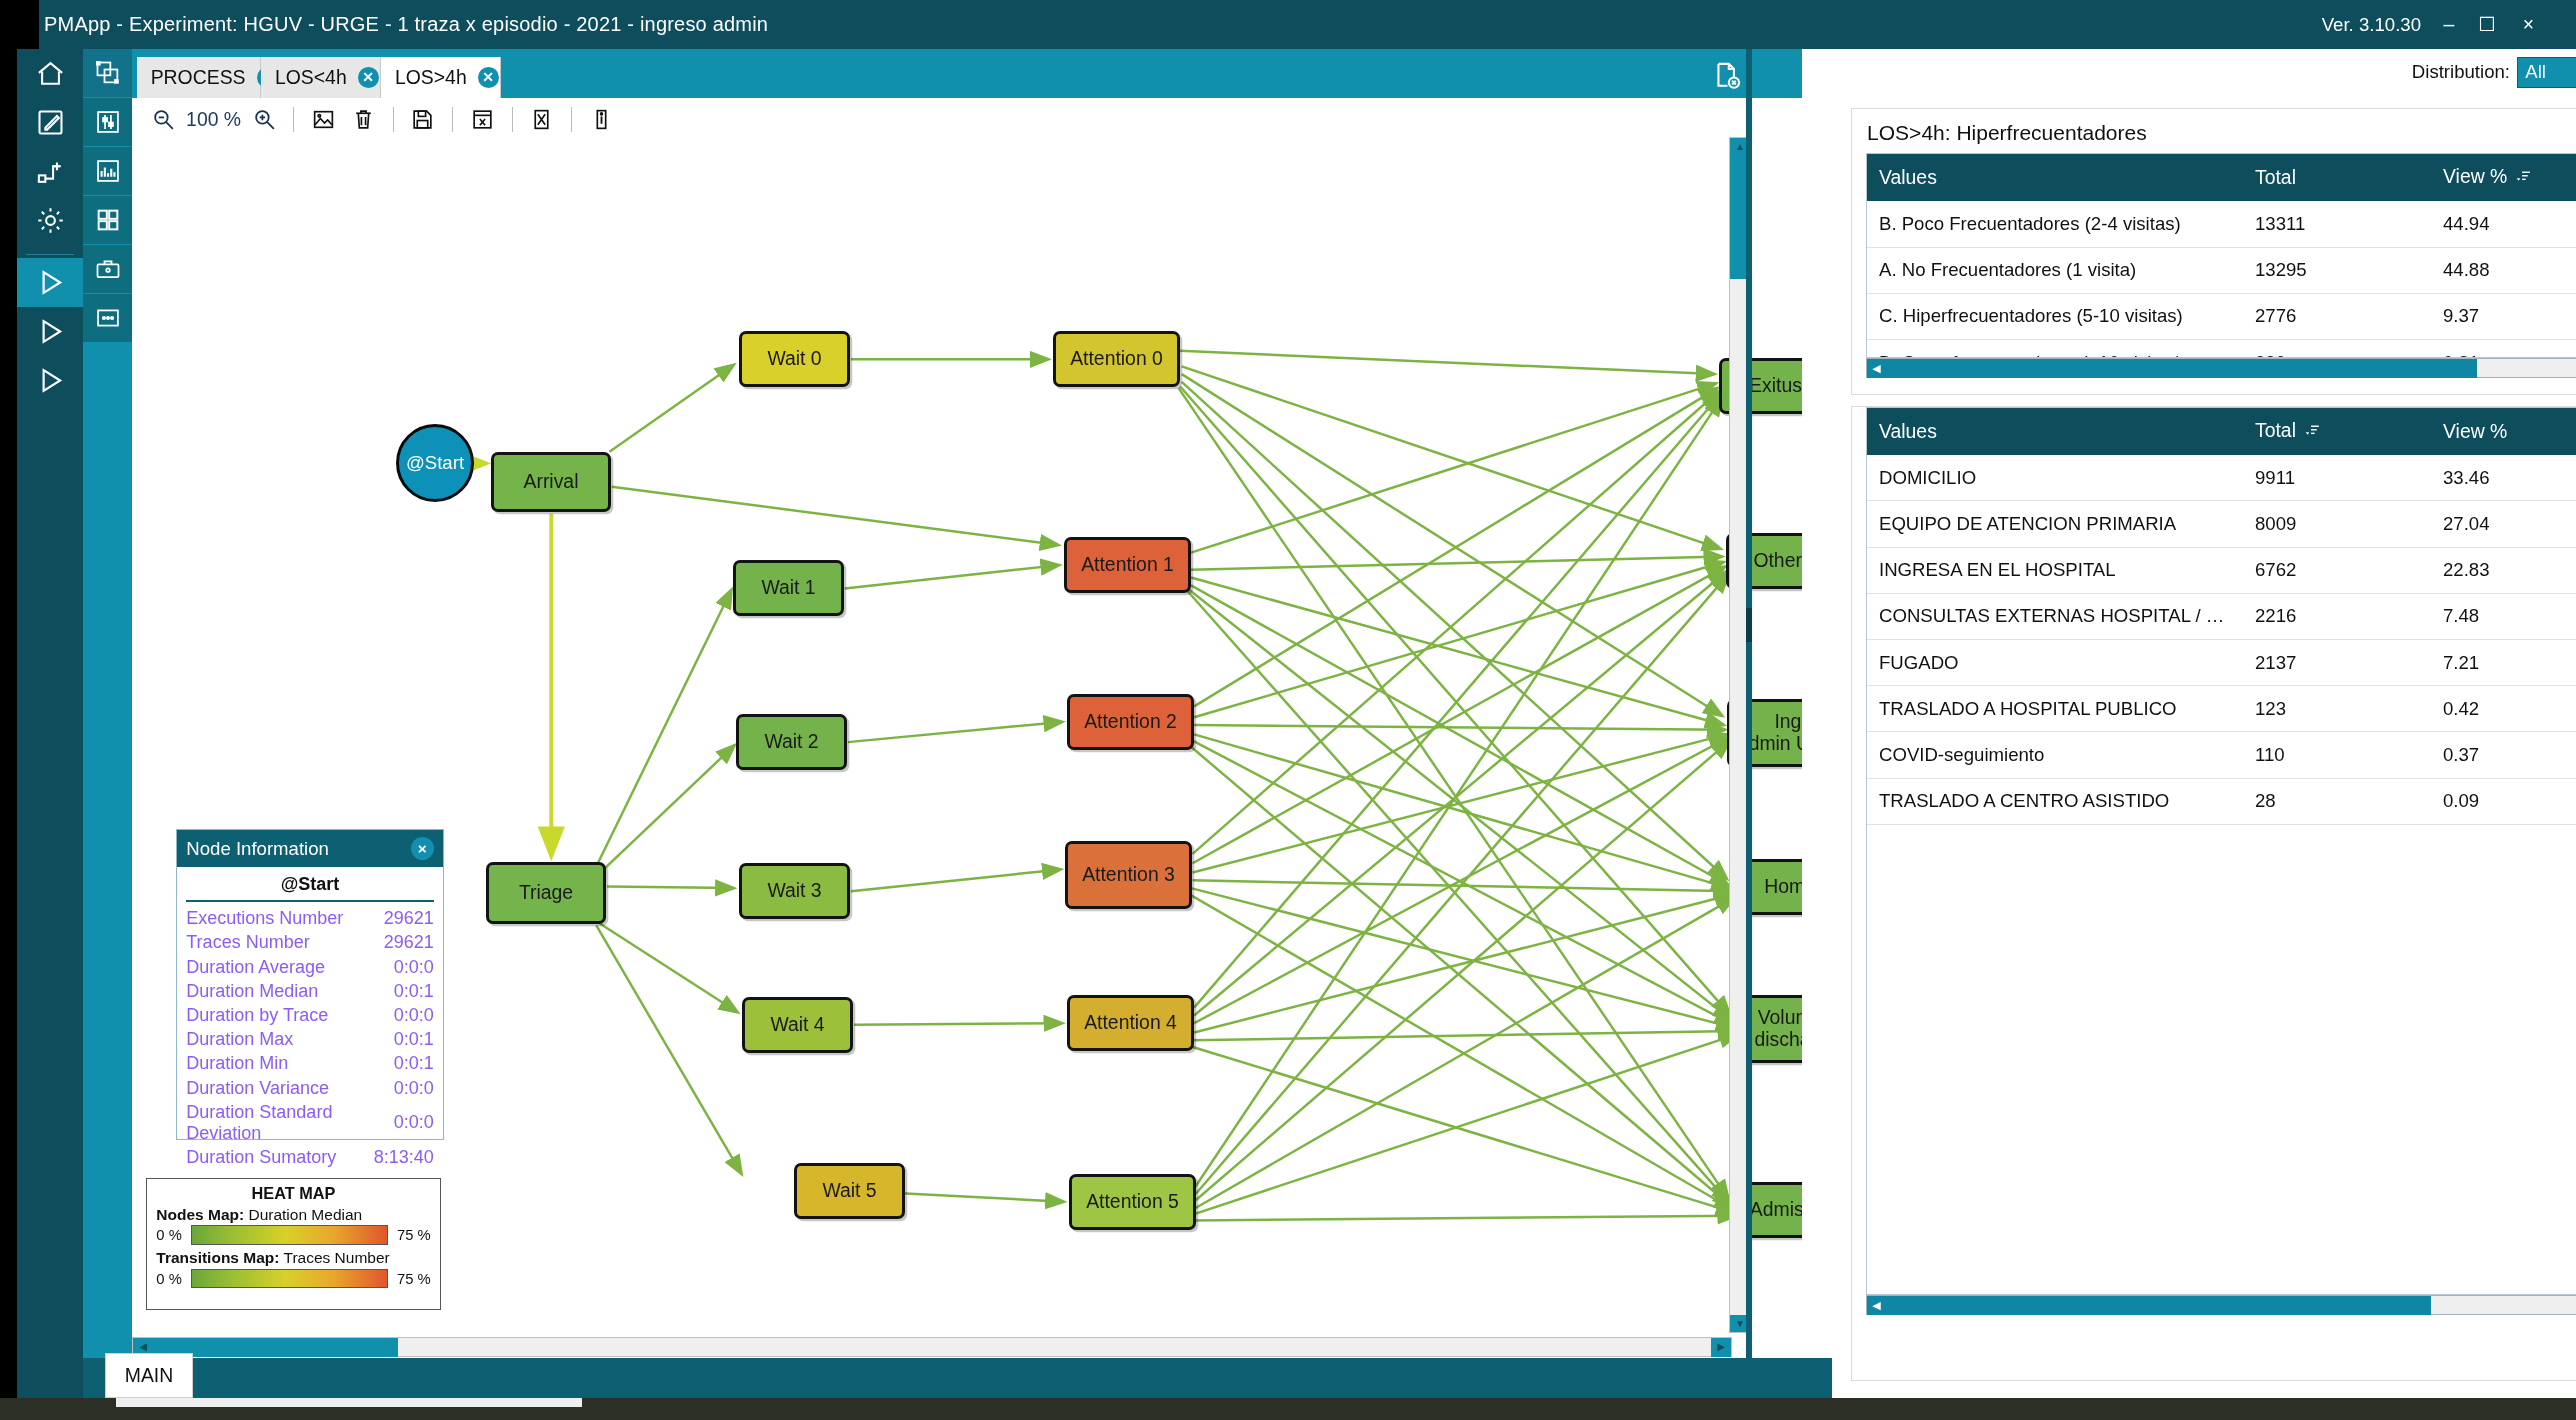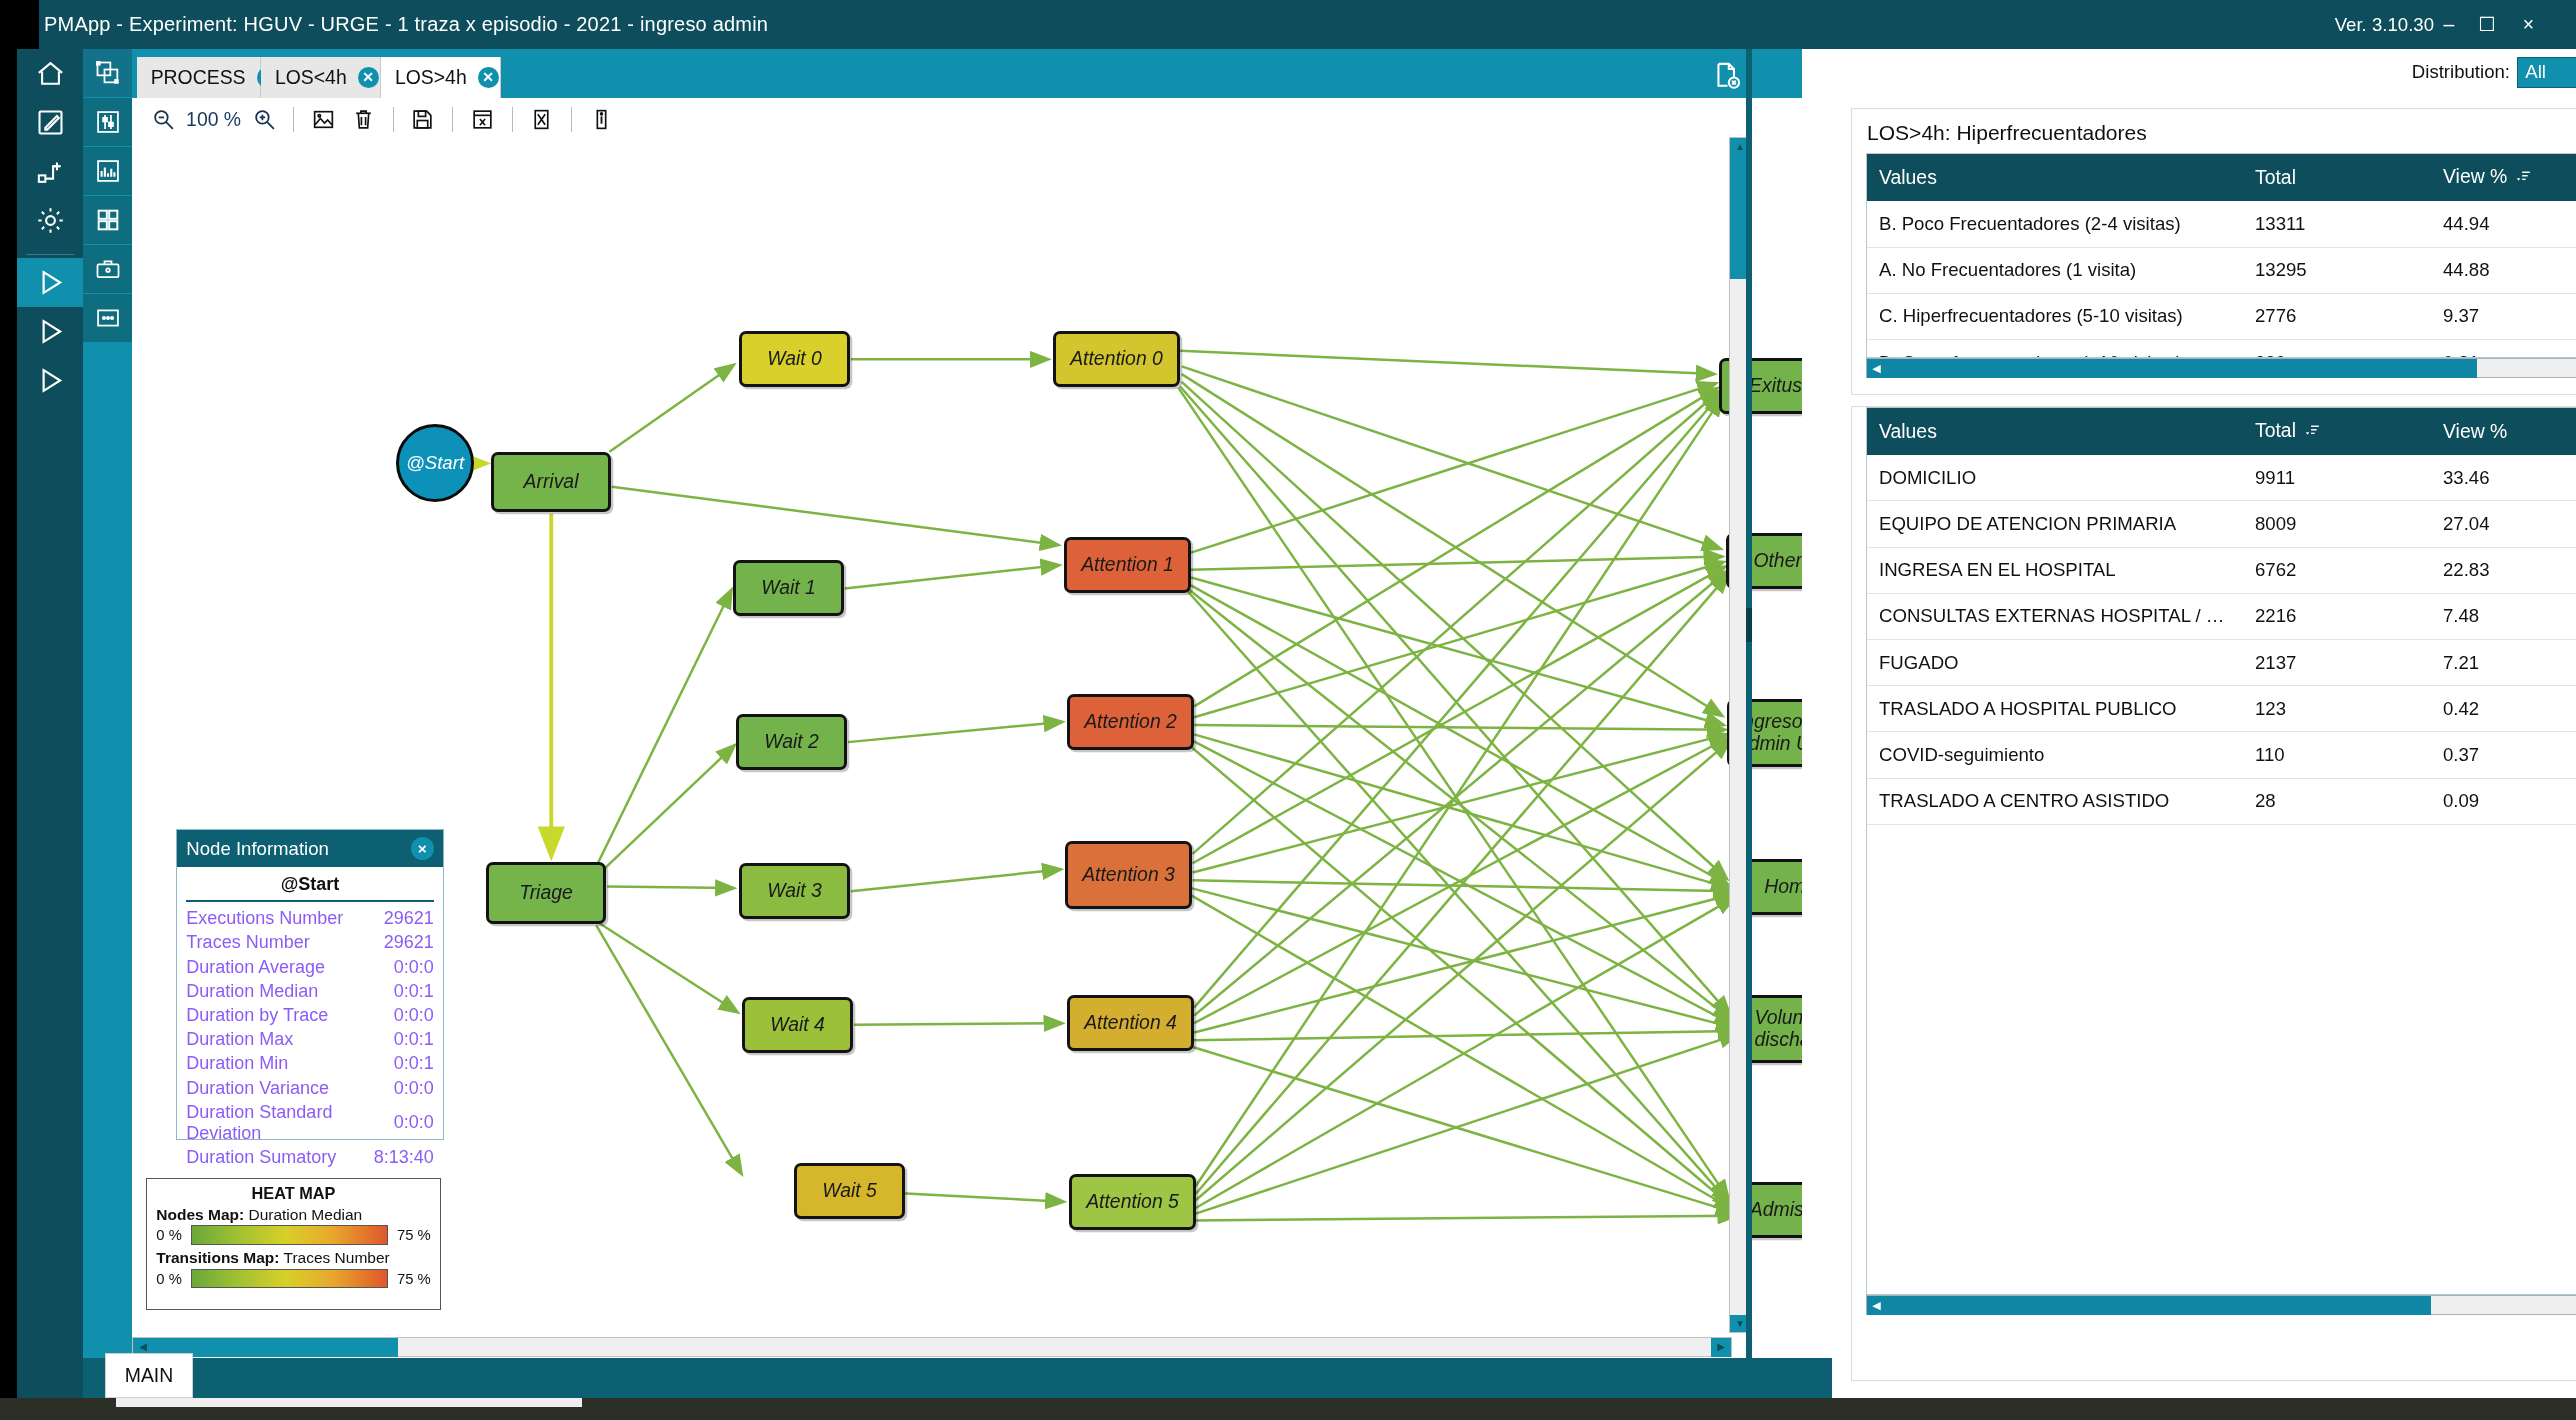--- a/index.html
+++ b/index.html
@@ -16,21 +16,21 @@
   .titlebar{
     position:absolute;left:0;top:0;width:2576px;height:49px;
     background:#0d4d5c;color:#ffffff;
   }
   .titlebar .tstrip{position:absolute;left:0;top:0;width:39px;height:49px;background:#000000;}
   .titlebar .ttext{
     position:absolute;left:44px;top:0;height:49px;line-height:49px;
     font-size:20px;color:#ffffff;white-space:nowrap;letter-spacing:0.2px;
   }
   .titlebar .ver{
-    position:absolute;right:142px;top:0;height:49px;line-height:49px;
+    position:absolute;right:155px;top:0;height:49px;line-height:49px;
     font-size:18.6px;color:#ffffff;margin-left:44px;
   }
   .winbtn{
     position:absolute;top:0;height:49px;width:36px;line-height:49px;text-align:center;
     color:#ffffff;font-size:19.4px;cursor:default;
   }
   .winbtn.min{right:109px;}
   .winbtn.max{right:71px;}
   .winbtn.close{right:29.5px;}
 
@@ -79,24 +79,23 @@
   .dt-div{width:0.8px;height:25px;background:#b9b9b9;margin:0 9.3px;}
 
   
   .canvas-wrap{
     position:absolute;left:132px;top:141px;width:1670px;height:1196px;background:#ffffff;
     overflow:hidden;
   }
   .canvas{position:absolute;left:0;top:0;width:1712px;height:1165px;}
   .node{
     position:absolute;box-sizing:border-box;border:3.1px solid #131313;border-radius:7px;
-    display:flex;align-items:center;justify-content:center;text-align:left;
+    display:flex;align-items:center;justify-content:center;text-align:right;
     font-size:19.4px;color:#1a1a1a;line-height:1.12;
     box-shadow:2.3px 2.3px 0 rgba(0,0,0,.22);
-    font-style:italic;
   }
   .node.start{
     border-radius:50%;background:#0e91b8;color:#ffffff;font-size:18.6px;border:3.1px solid #0b0b0b;
     box-shadow:none;
   }
 
   
   .cv-scroll-v{position:absolute;left:1729px;top:137px;width:22px;height:1196px;background:#efefef;border:0.8px solid #c0c0c0;box-sizing:border-box;}
   .cv-scroll-v .thumb{position:absolute;left:0;top:17px;width:20px;height:124px;background:#1190ad;}
   .cv-arrow{position:absolute;left:0;width:20px;height:17px;background:#1190ad;color:#0d4d5c;font-size:10px;text-align:center;line-height:17px;}

